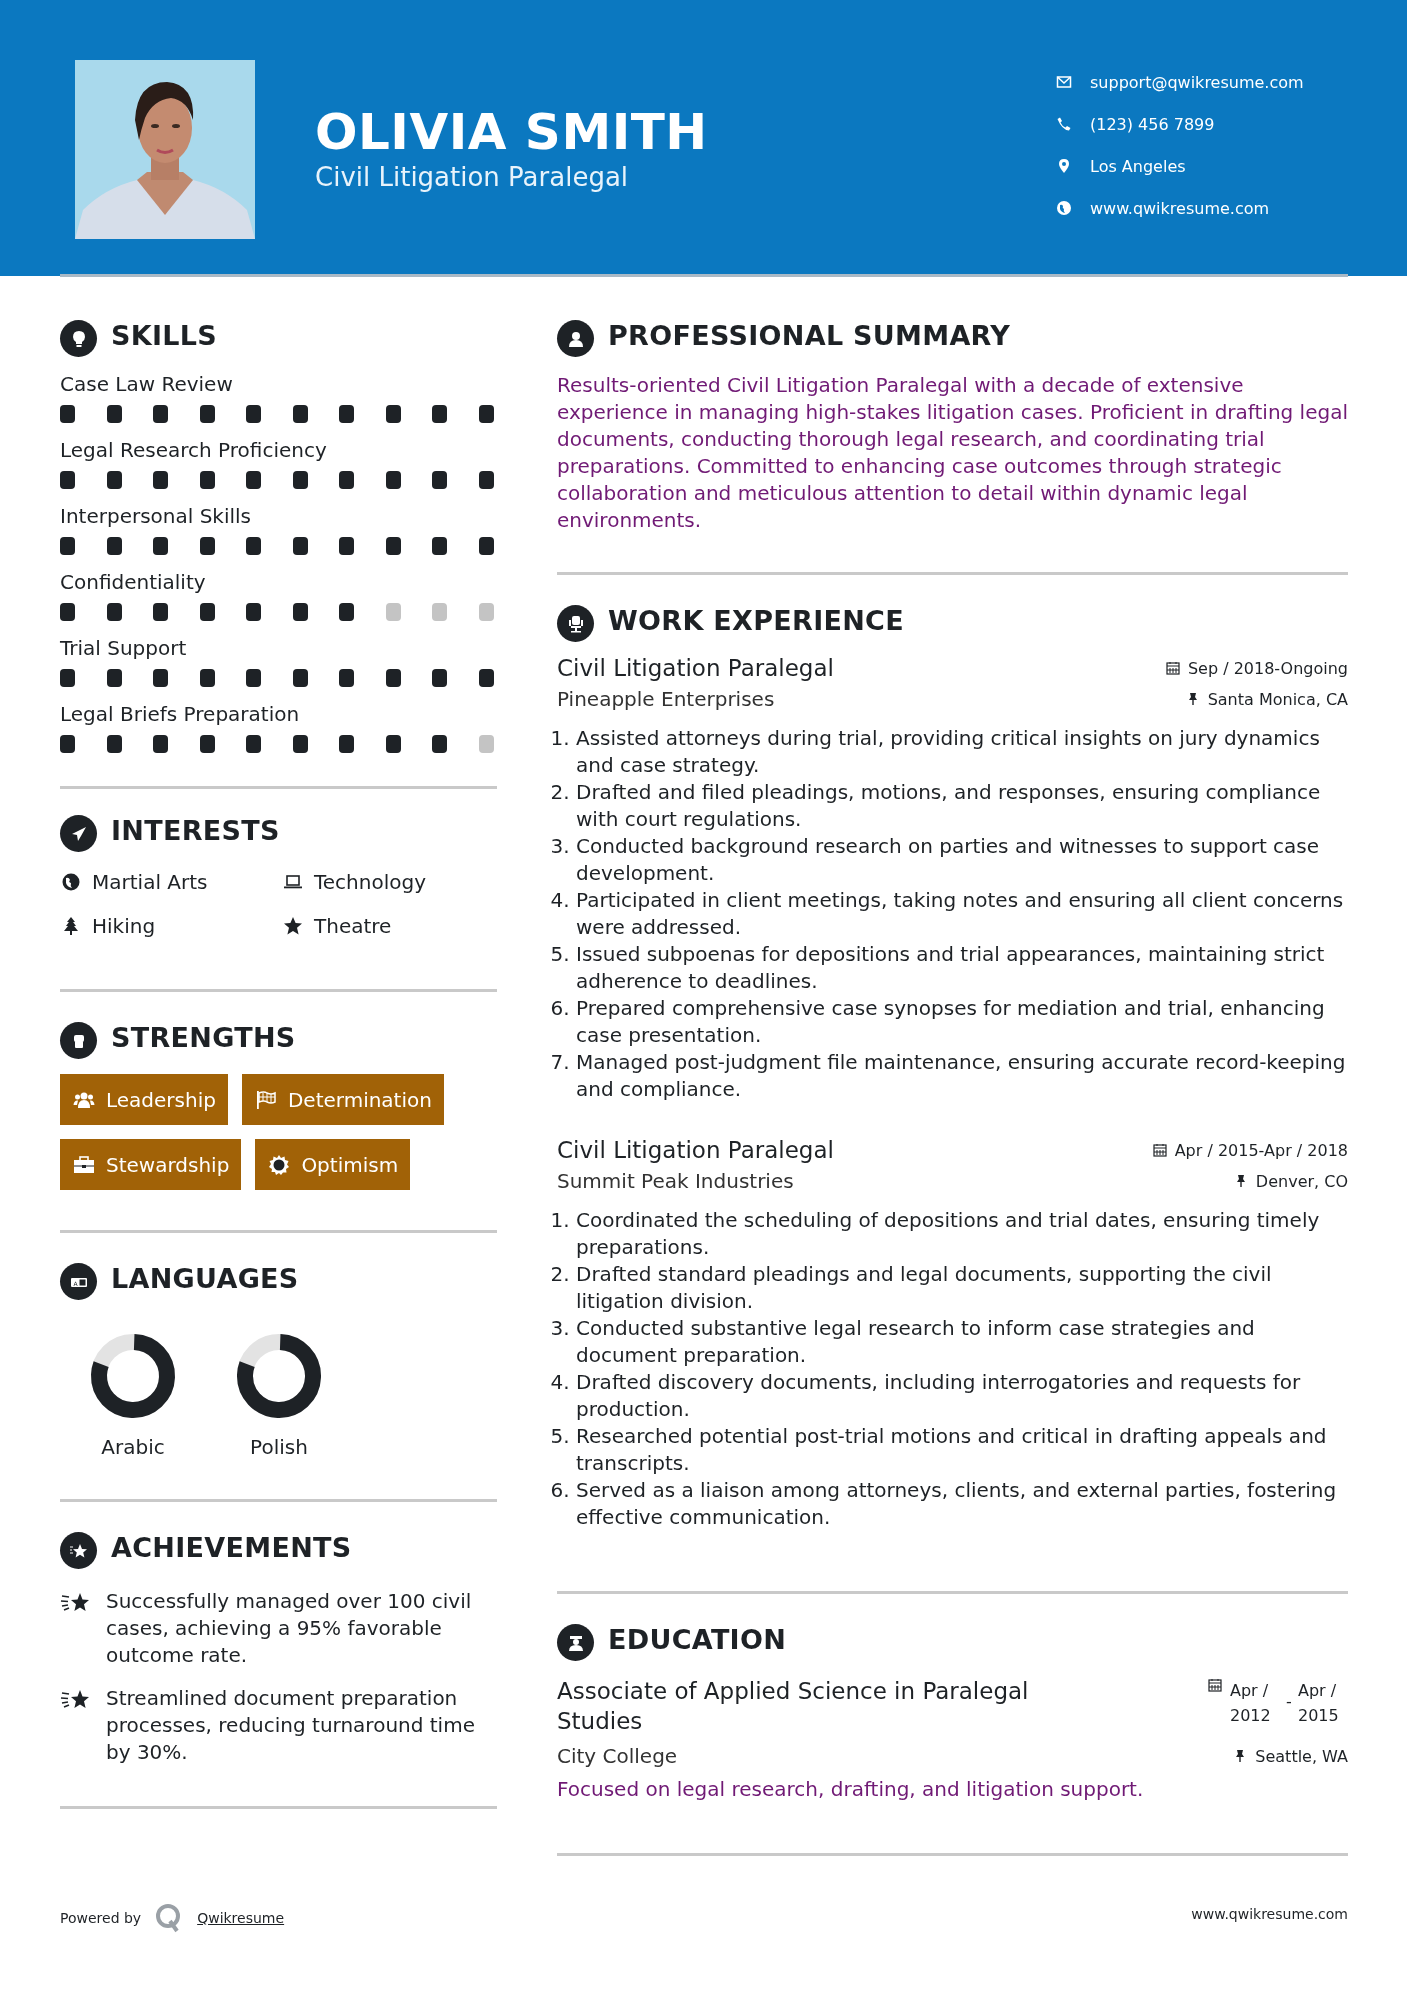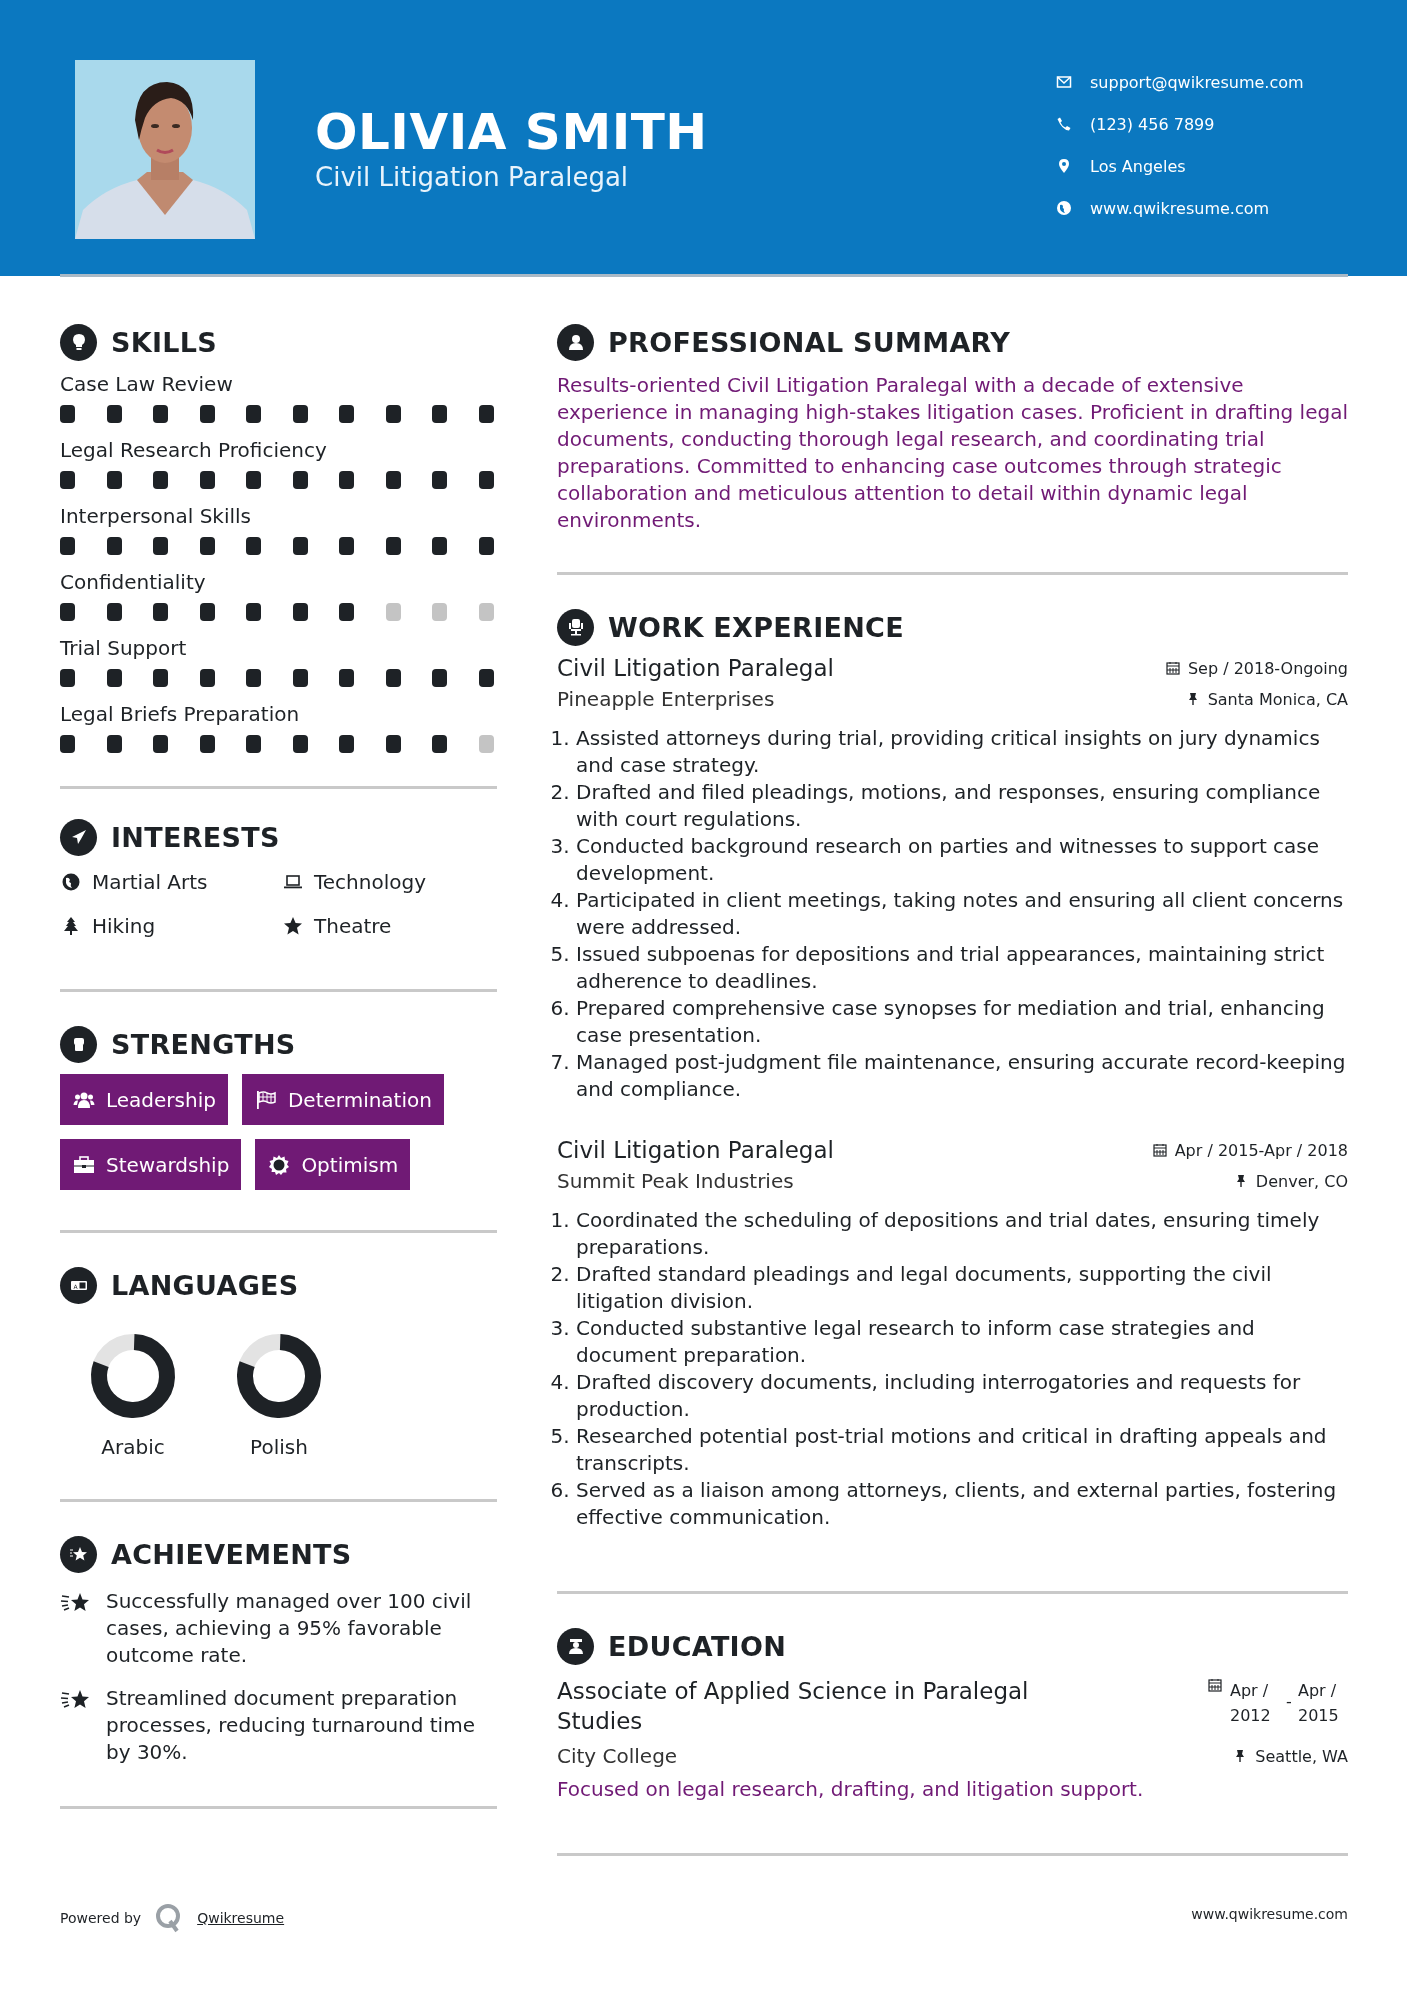--- a/index.html
+++ b/index.html
@@ -10,38 +10,38 @@
   .photo svg { width: 100%; height: 100%; display: block; }
   .name { position: absolute; left: 315px; top: 103px; font-size: 50px; font-weight: bold; color: #fff; letter-spacing: 0.5px; }
   .title { position: absolute; left: 315px; top: 162px; font-size: 26px; color: #e8f3fb; }
   .contacts { position: absolute; left: 1055px; top: 61px; }
   .contact { display: flex; align-items: center; height: 42px; color: #fff; font-size: 16px; }
   .contact .ic { width: 18px; height: 18px; margin-right: 17px; display: inline-flex; align-items: center; justify-content: center; }
   .contact .ic svg { width: 16px; height: 16px; }
 
   .col-left { position: absolute; left: 60px; top: 320px; width: 437px; }
   .col-right { position: absolute; left: 557px; top: 320px; width: 791px; }
-  .sec-head { display: flex; align-items: center; height: 44px; }
+  .sec-head { display: flex; align-items: flex-start; height: 44px; }
   .sec-icon { width: 37px; height: 37px; border-radius: 50%; background: #1e2226; display: inline-flex; align-items: center; justify-content: center; margin-right: 14px; flex: none; }
   .sec-icon svg { width: 20px; height: 20px; }
   .sec-title { font-size: 27px; font-weight: bold; color: #1e2226; letter-spacing: 0.3px; }
   .divider { height: 3px; background: #c9c9c9; }
 
   .skill-label { font-size: 20px; color: #1e2226; margin-top: 8px; height: 26px; }
   .dots { display: flex; justify-content: space-between; height: 32px; align-items: center; padding-right: 3px; }
   .dot { width: 15px; height: 18px; border-radius: 4px; background: #1e2226; }
   .dot.off { background: #c4c4c4; }
 
   .interests { display: grid; grid-template-columns: 222px 215px; row-gap: 18px; margin-top: 10px; }
   .interest { display: flex; align-items: center; font-size: 20px; height: 26px; }
   .interest .ic { width: 22px; height: 22px; margin-right: 10px; display: inline-flex; align-items: center; justify-content: center; }
   .interest .ic svg { width: 20px; height: 20px; }
 
   .strengths { display: flex; flex-wrap: wrap; gap: 14px 14px; margin-top: 8px; }
-  .chip { display: inline-flex; align-items: center; background: #701a75; color: #fff; font-size: 20px; height: 51px; padding: 16px 12px; }
+  .chip { display: inline-flex; align-items: center; background: #a16207; color: #fff; font-size: 20px; height: 51px; padding: 16px 12px; }
   .chip .ic { width: 24px; height: 24px; margin-right: 10px; display: inline-flex; align-items: center; justify-content: center; }
   .chip .ic svg { width: 22px; height: 22px; }
 
   .langs { display: flex; margin-top: 26px; }
   .lang { width: 146px; display: flex; flex-direction: column; align-items: center; }
   .lang svg { width: 86px; height: 86px; }
   .lang-label { font-size: 20px; margin-top: 16px; }
 
   .ach { display: flex; margin-top: 12px; font-size: 20px; line-height: 27px; }
   .ach .ic { width: 32px; flex: none; margin-right: 14px; padding-top: 3px; }

